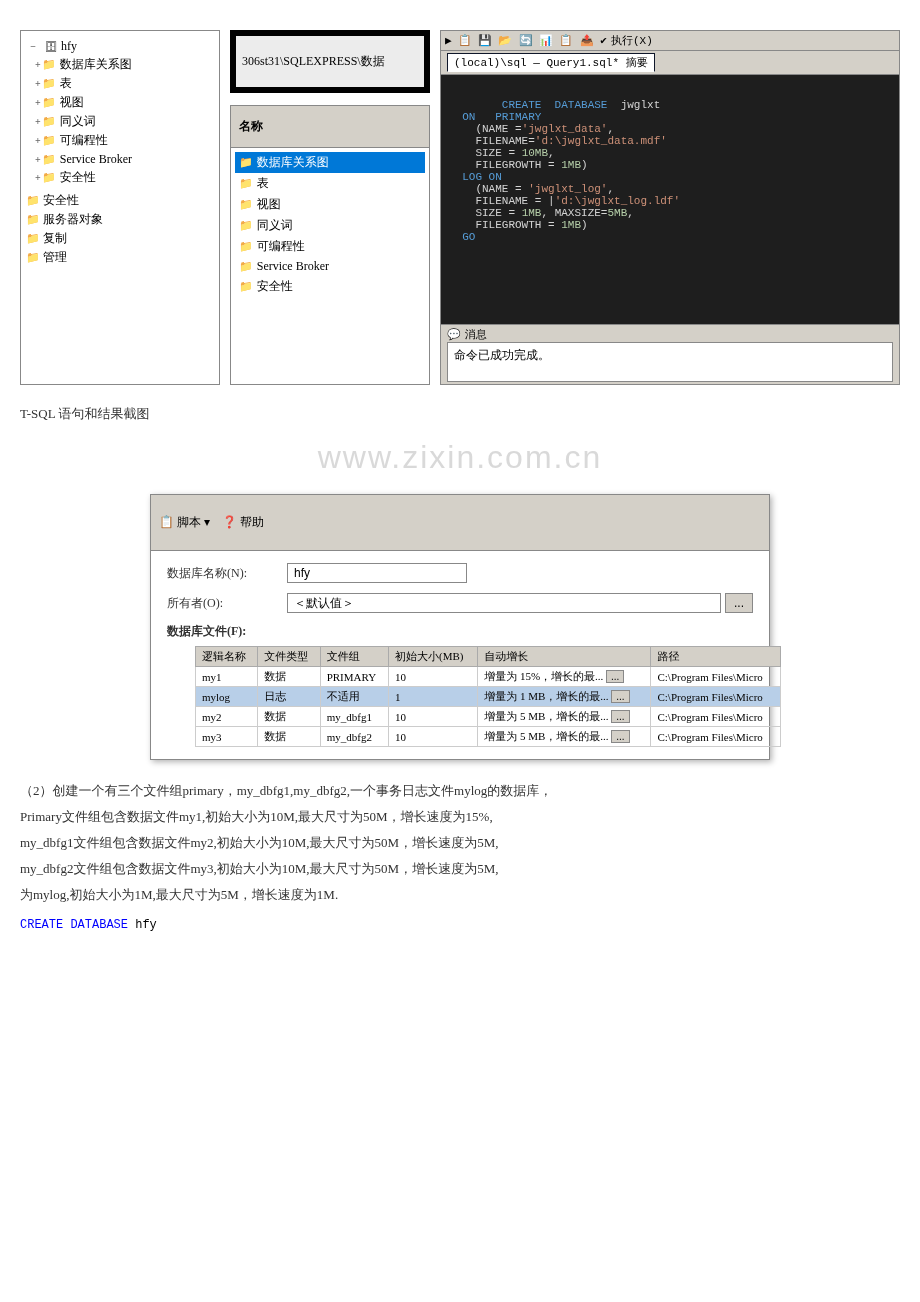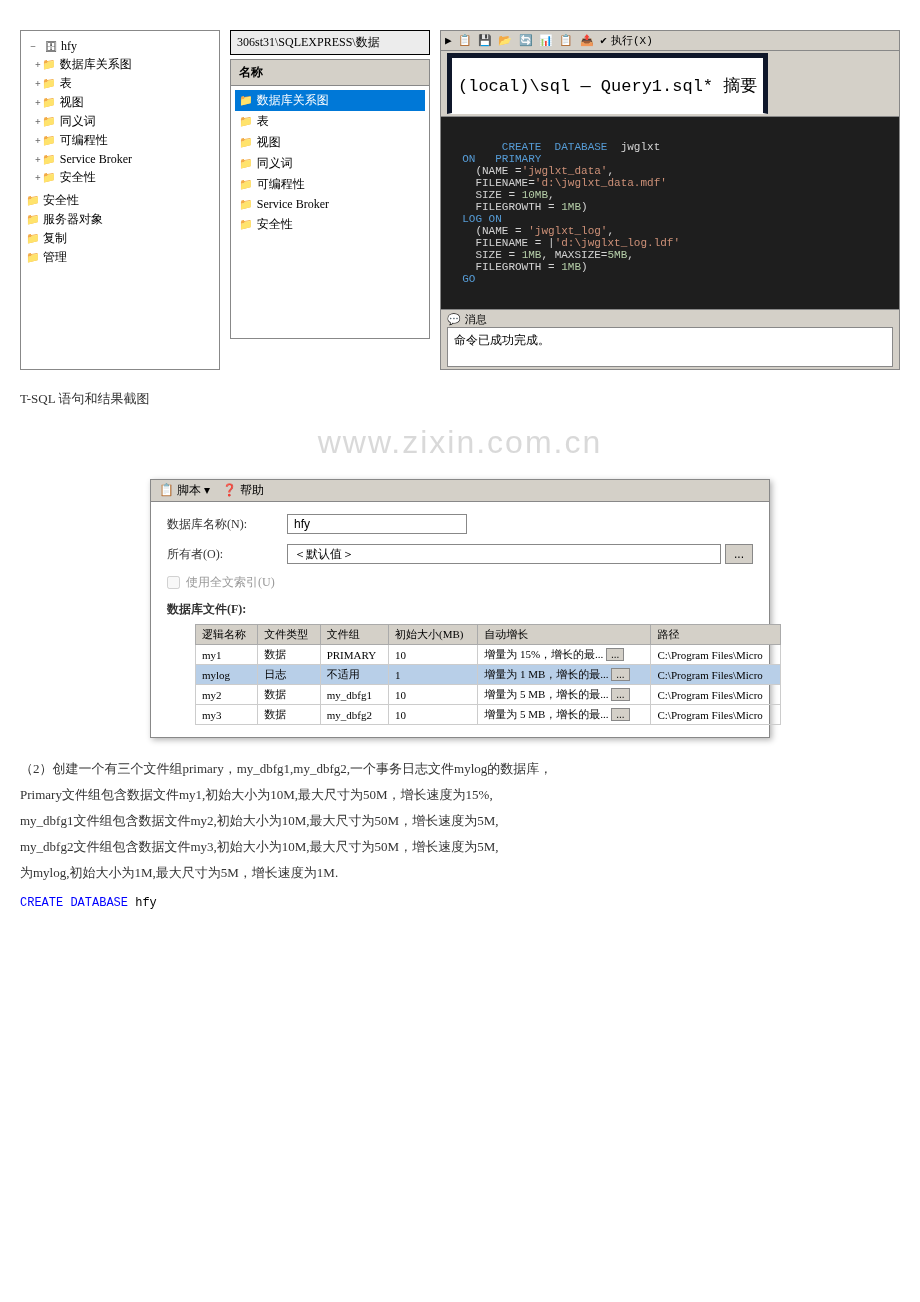--- a/index.html
+++ b/index.html
@@ -53,21 +53,21 @@
     
     .file-list-panel {
       width: 200px;
       border: 1px solid #888;
       background: #fff;
       font-size: 12px;
       min-height: 280px;
     }
     .file-list-header {
       background: #d4d0c8;
-      padding: 4px 8px;
+      padding: 12px 8px;
       font-size: 12px;
       border-bottom: 1px solid #888;
       font-weight: bold;
     }
     .file-list-body {
       padding: 4px;
     }
     .file-item {
       display: flex;
       align-items: center;
@@ -77,24 +77,24 @@
     .file-item.selected {
       background: #0078d7;
       color: #fff;
     }
     .file-item .f-icon {
       margin-right: 4px;
       font-size: 11px;
     }
     .address-bar {
       background: #ececec;
-      border: 1px solid #000000;
-      padding: 3px 6px;
-      font-size: 12px;
-      margin-bottom: 4px;
+      border: 6px solid #000000;
+      padding: 17px 6px;
+      font-size: 12px;
+      margin-bottom: 12px;
     }
 
     
     .sql-panel {
       flex: 1;
       border: 1px solid #888;
       background: #1e1e1e;
       font-family: "Courier New", monospace;
       font-size: 11px;
       min-height: 280px;
@@ -114,23 +114,23 @@
       background: #d4d0c8;
       border-bottom: 1px solid #888;
       padding: 2px 6px;
       font-size: 11px;
       display: flex;
       align-items: center;
       gap: 4px;
     }
     .sql-tab {
       background: #ececec;
-      border: 5px solid #0f172a;
-      padding: 16px 6px;
-      font-size: 17px;
+      border: 1px solid #0f172a;
+      padding: 1px 6px;
+      font-size: 11px;
     }
     .sql-tab.active {
       background: #fff;
       border-bottom: 1px solid #fff;
     }
     .sql-editor {
       background: #1e1e1e;
       color: #d4d4d4;
       font-family: "Courier New", monospace;
       font-size: 11px;
@@ -204,21 +204,21 @@
       background: #d4d0c8;
       border: 1px solid #888;
       font-size: 9px;
       text-align: center;
       line-height: 14px;
       cursor: pointer;
     }
     .dialog-menubar {
       background: #d4d0c8;
       border-bottom: 1px solid #888;
-      padding: 2px 8px;
+      padding: 19px 8px;
       font-size: 12px;
       display: flex;
       gap: 12px;
     }
     .dialog-body {
       padding: 12px 16px;
       background: #fff;
     }
     .form-row {
       display: flex;
@@ -468,24 +468,20 @@
         <span class="form-label">数据库名称(N):</span>
         <input class="form-input" type="text" value="hfy" style="">
       </div>
 
       <div class="form-row">
         <span class="form-label">所有者(O):</span>
         <input class="form-input-wide" type="text" value="＜默认值＞" style="flex: 1 1 0%;">
         <button class="browse-btn">...</button>
       </div>
 
-      <div class="checkbox-row">
-        <input type="checkbox" disabled="" style="">
-        <span>使用全文索引(U)</span>
-      </div>
 
       <div class="section-title">数据库文件(F):</div>
       <table class="db-files-table">
         <thead>
           <tr>
             <th>逻辑名称</th>
             <th>文件类型</th>
             <th>文件组</th>
             <th>初始大小(MB)</th>
             <th>自动增长</th>

